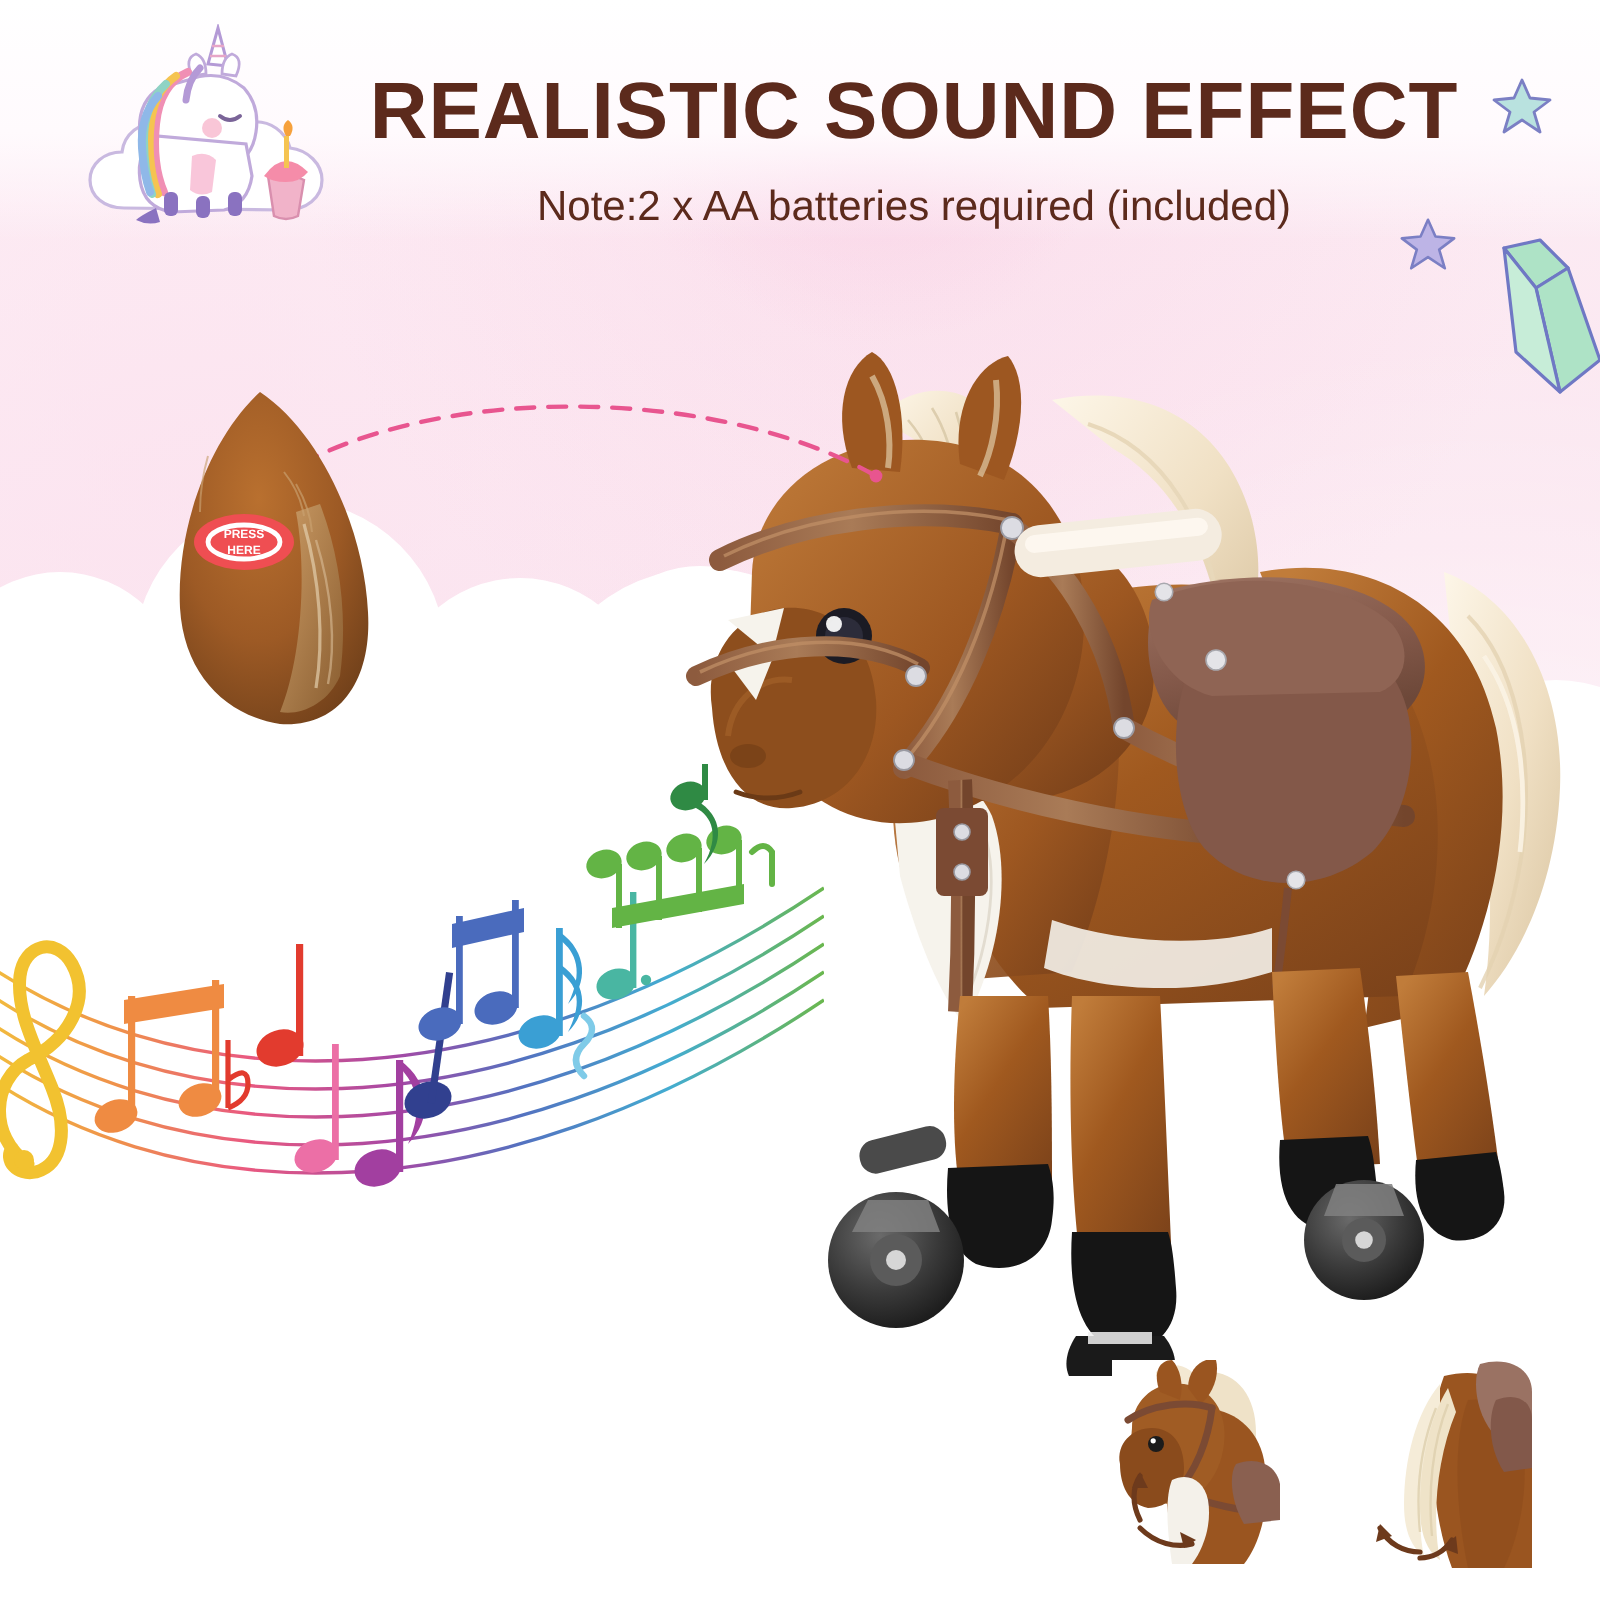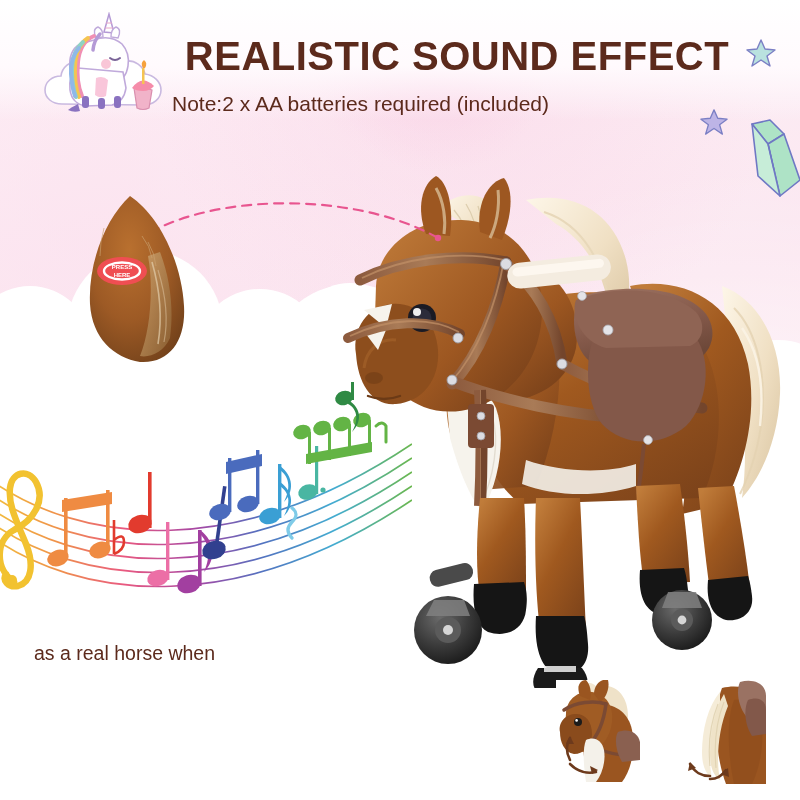--- a/index.html
+++ b/index.html
@@ -52,21 +52,21 @@
     font-size: 40px;
     font-weight: 700;
     letter-spacing: 0.5px;
     color: #5c2a1c;
     white-space: nowrap;
   }
   .subtitle {
     position: absolute;
     left: 172px; top: 92px;
     width: 570px;
-    text-align: left;
+    text-align: center;
     font-size: 21px;
     font-weight: 400;
     color: #5c2a1c;
     white-space: nowrap;
   }
 
   
   .logo {
     position: absolute;
     left: 38px; top: 12px;
@@ -550,21 +550,20 @@
       <path d="M338 424 L366 424 L372 440 L332 440 Z" fill="#808080" opacity="0.85"></path>
     </g>
 
     <g>
       <path d="M208 500 C 200 512, 202 524, 214 528 L 248 528 C 260 522, 260 510, 252 500 Z" fill="#1a1a1a"></path>
       <path d="M214 498 L246 498 L246 504 L214 504 Z" fill="#f0f0f0" opacity="0.85"></path>
     </g>
   </svg>
 
   <div class="caption">
-    <div>as a real horse when</div>
   </div>
 
   <div class="thumbs">
 
     <div class="thumb">
       <svg viewBox="0 0 84 104" style="width:84px;height:104px">
         <rect width="84" height="104" fill="#ffffff"></rect>
 
         <path d="M44 6 C 62 4, 72 18, 72 36 C 72 50, 66 58, 60 62 C 60 42, 54 22, 40 14 Z" fill="#efe2c8"></path>
 

